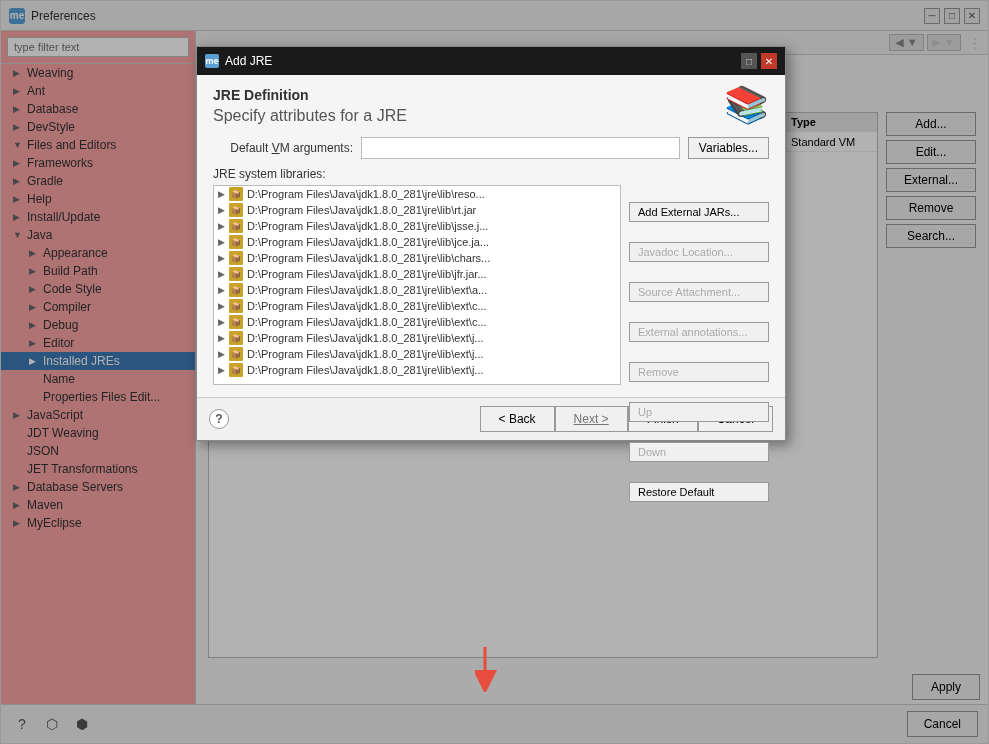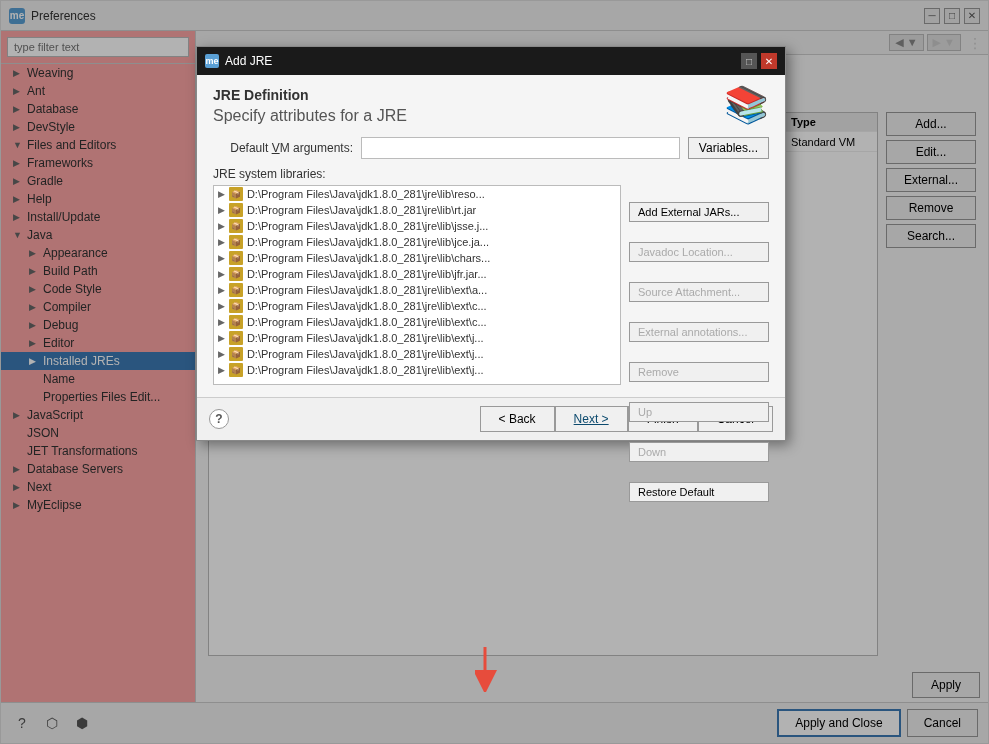--- a/index.html
+++ b/index.html
@@ -413,21 +413,21 @@
 
     .footer-btn {
       padding: 5px 18px;
       background: #f0f0f0;
       border: 1px solid #999;
       cursor: pointer;
       font-size: 12px;
     }
 
     .footer-btn.disabled {
-      color: #0c4a6e;
+      color: #737373;
       cursor: default;
       text-decoration: underline;
     }
 
     .footer-btn.primary {
       font-weight: normal;
     }
 
     
     .bg-content {
@@ -656,33 +656,37 @@
         <div class="tree-item child">
           <span class="arrow" style="visibility:hidden">▶</span>
           <span>Properties Files Edit...</span>
         </div>
         <div class="tree-item">
           <span class="arrow">▶</span>
           <span>JavaScript</span>
         </div>
         <div class="tree-item">
           <span class="arrow" style="visibility:hidden">▶</span>
+          <span>JDT Weaving</span>
+        </div>
+        <div class="tree-item">
+          <span class="arrow" style="visibility:hidden">▶</span>
           <span>JSON</span>
         </div>
         <div class="tree-item">
           <span class="arrow" style="visibility:hidden">▶</span>
           <span>JET Transformations</span>
         </div>
         <div class="tree-item">
           <span class="arrow">▶</span>
           <span>Database Servers</span>
         </div>
         <div class="tree-item">
           <span class="arrow">▶</span>
-          <span>Next</span>
+          <span>Maven</span>
         </div>
         <div class="tree-item">
           <span class="arrow">▶</span>
           <span>MyEclipse</span>
         </div>
 
       </div>
     </div>
 
     <div class="main-content">
@@ -729,21 +733,20 @@
     </div>
   </div>
 
   <div class="preferences-bottom-bar">
     <div class="bottom-icons">
       <span class="bottom-icon-btn">?</span>
       <span class="bottom-icon-btn">⬡</span>
       <span class="bottom-icon-btn">⬢</span>
     </div>
     <div class="bottom-right-btns">
-      <button class="bottom-btn apply-close-btn">Apply and Close</button>
       <button class="bottom-btn">Cancel</button>
     </div>
   </div>
 
   <div class="dialog-overlay">
     <div class="add-jre-dialog">
 
       <div class="dialog-titlebar">
         <div class="dialog-title-left">
           <div class="dialog-app-icon">me</div>

